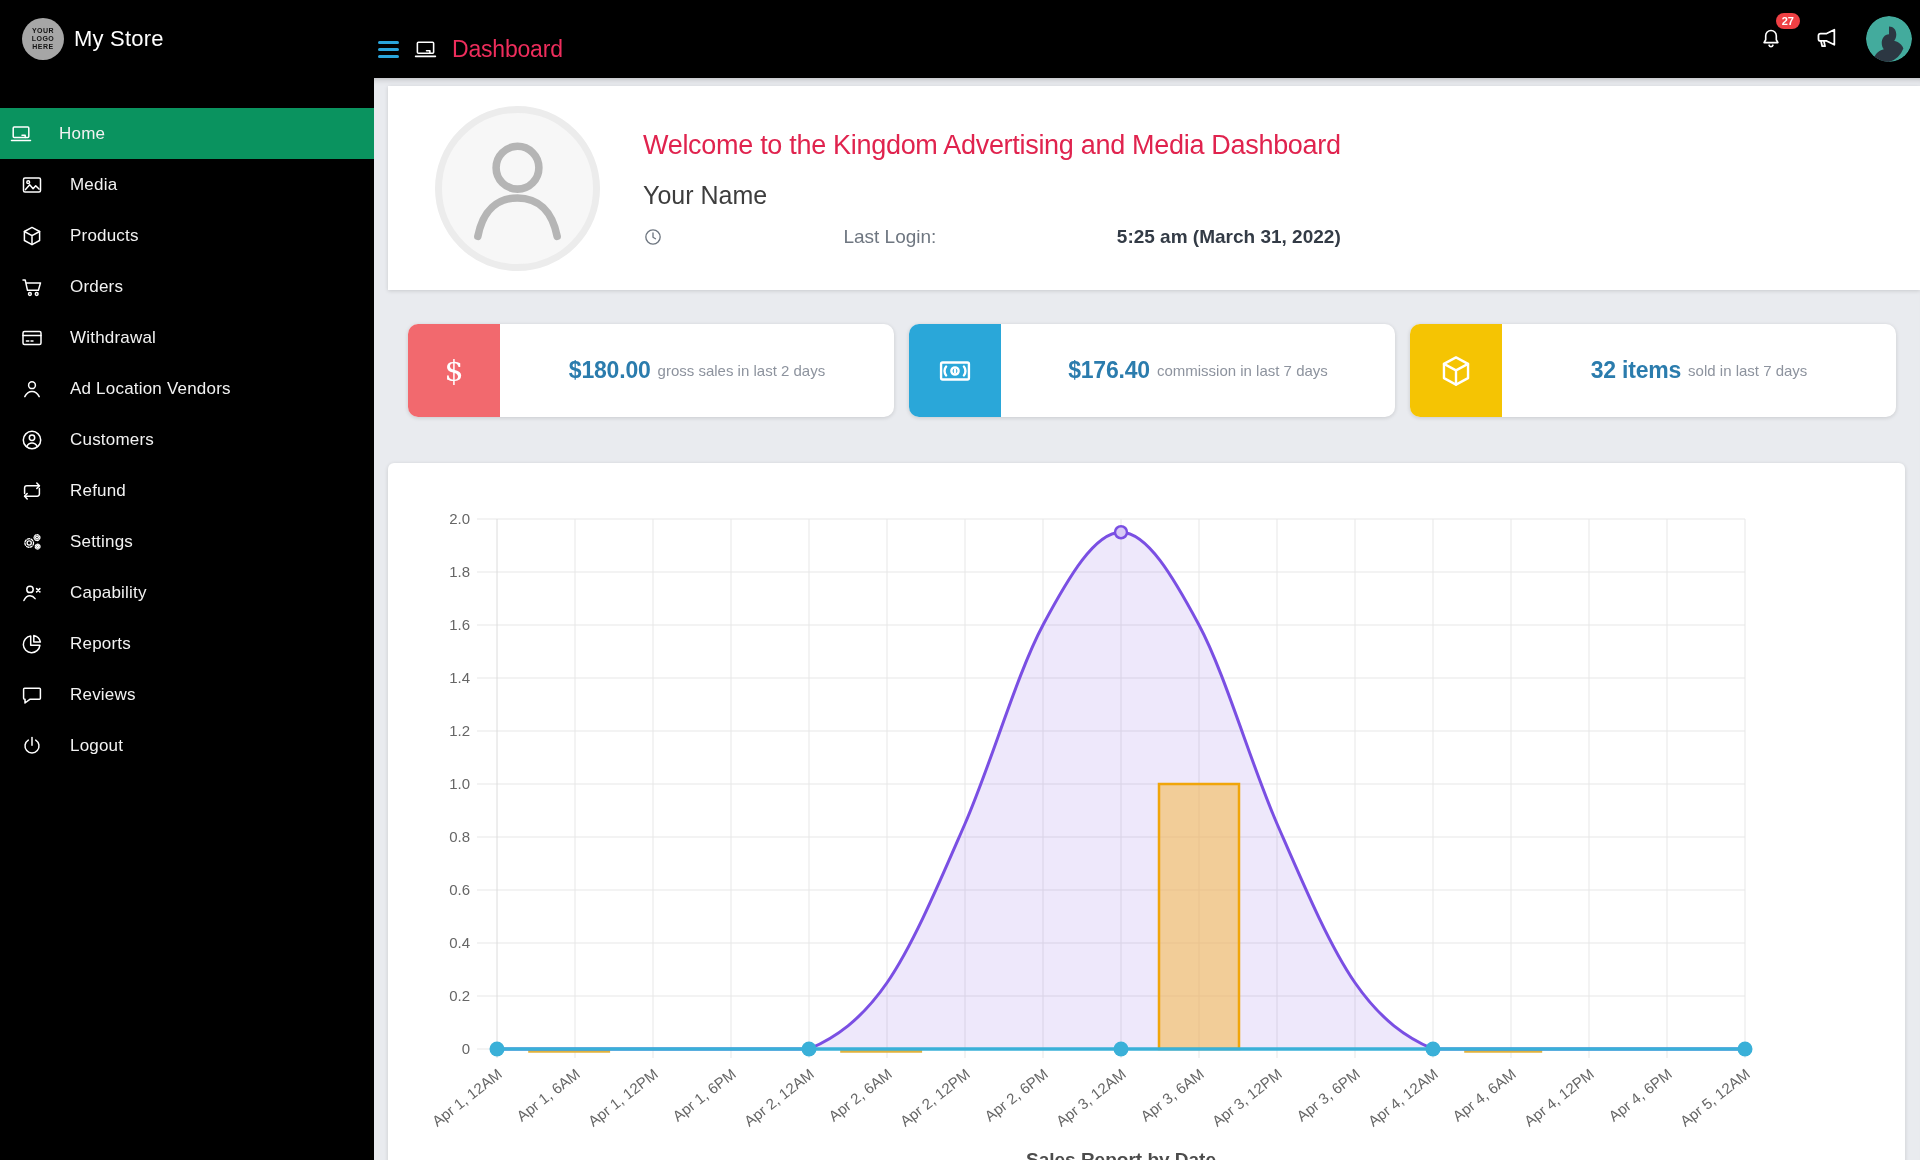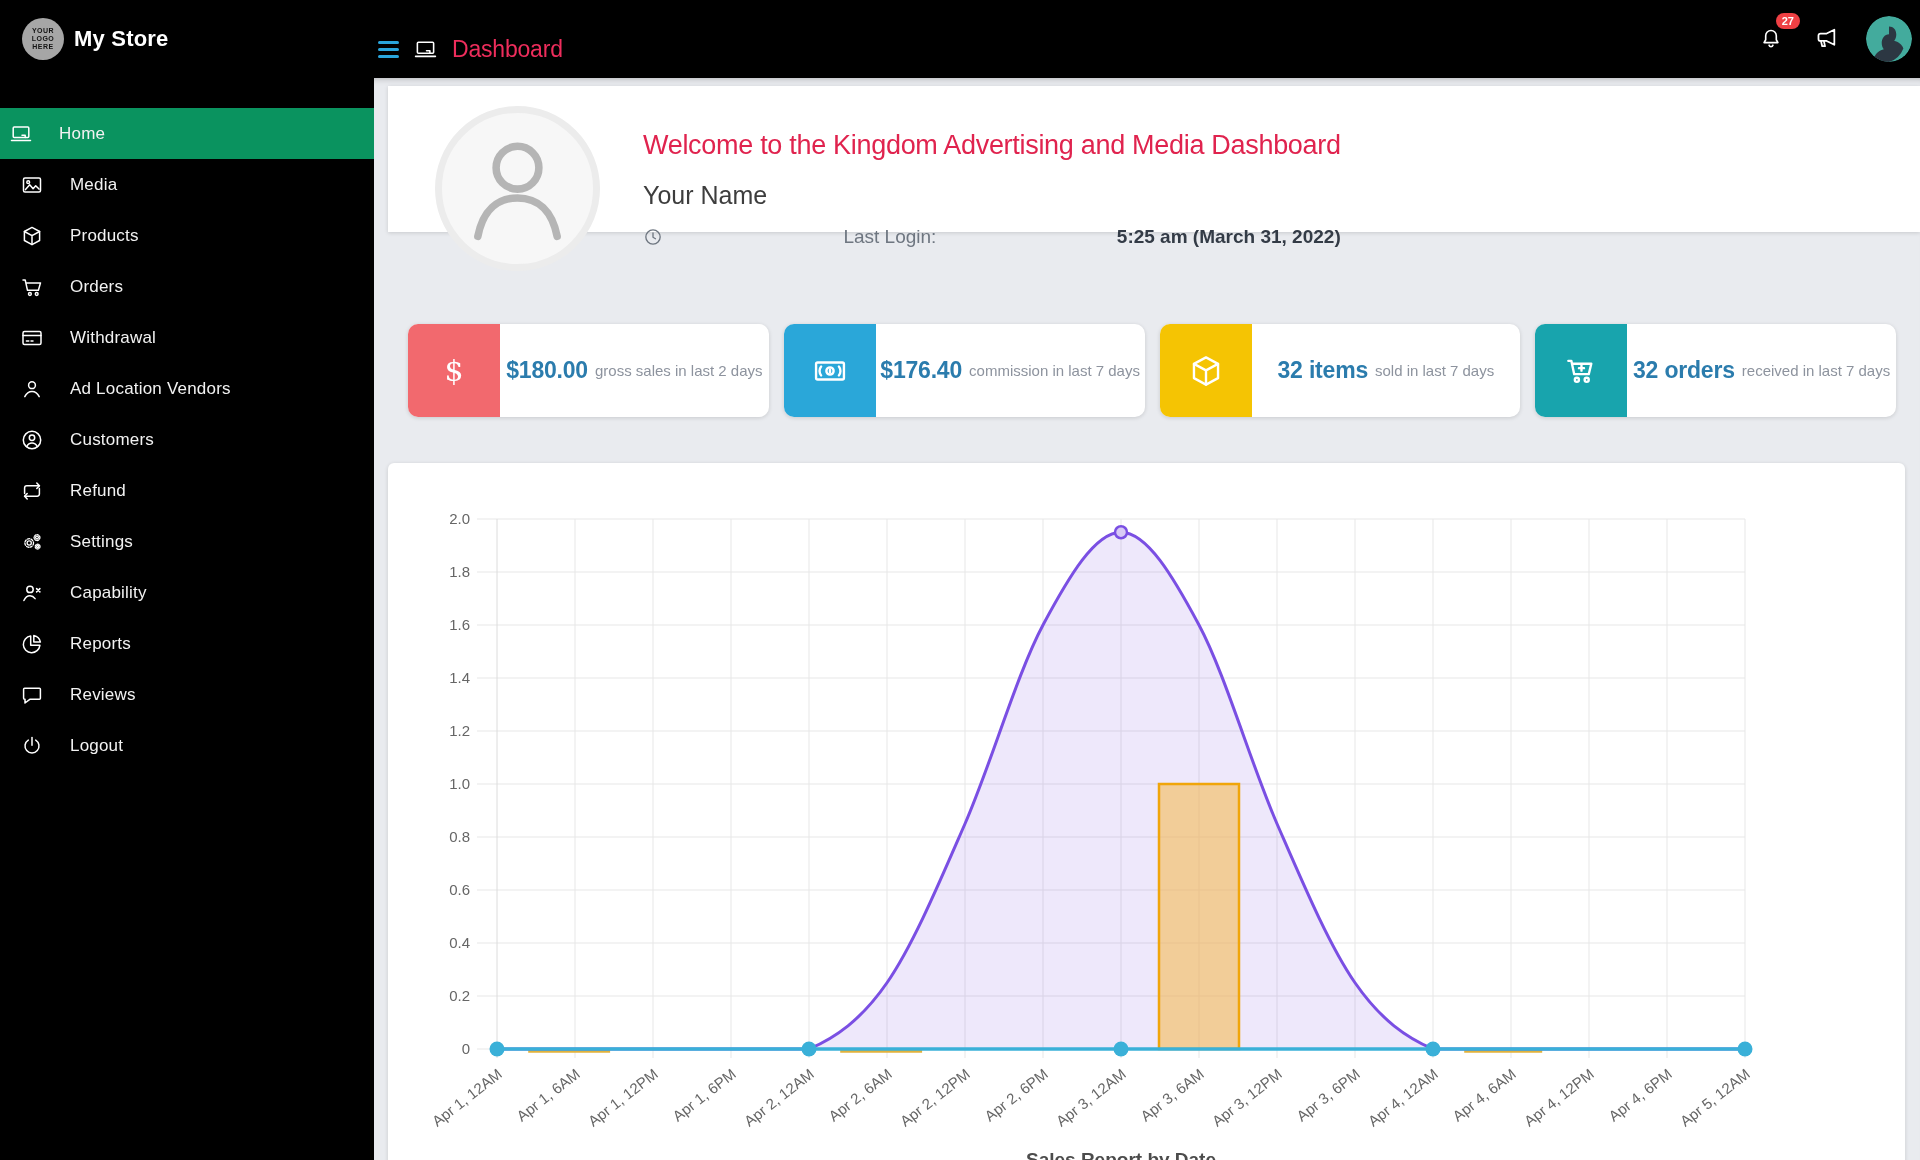--- a/index.html
+++ b/index.html
@@ -5,21 +5,21 @@
   * { margin:0; padding:0; box-sizing:border-box; }
   html,body { width:1920px; height:1160px; overflow:hidden; }
   body { position:relative; background:#e9ebef; font-family:"Liberation Sans",sans-serif; }
 
   
   .topbar { position:absolute; left:0; top:0; width:1920px; height:78px; background:#000; z-index:10; }
   .logo-circle { position:absolute; left:22px; top:18px; width:42px; height:42px; border-radius:50%;
                  background:#a6a6a6; display:flex; flex-direction:column; align-items:center; justify-content:center; cursor:pointer; }
   .logo-line { font-size:7px; font-weight:bold; color:#141414; line-height:8px; letter-spacing:.5px; }
   .store-name { position:absolute; left:74px; top:0; height:78px; display:flex; align-items:center;
-                color:#fff; font-size:22px; font-weight:bold; letter-spacing:.2px; }
+                color:#fff; font-size:22px; font-weight:normal; letter-spacing:.2px; }
   .topnav { position:absolute; left:378px; top:0; height:98px; display:flex; align-items:center; gap:14px; }
   .hamburger { width:21px; height:17px; display:flex; flex-direction:column; justify-content:space-between; cursor:pointer; }
   .hamburger span { display:block; height:3px; border-radius:2px; background:#2aa5dc; }
   .topnav .nav-ic { width:25px; height:25px; color:#fff; }
   .navlabel { color:#ee2d5c; font-size:23px; font-weight:500; text-decoration:none; letter-spacing:-.2px; cursor:pointer; }
   .topright { position:absolute; right:8px; top:0; height:78px; display:flex; align-items:center; gap:27px; }
   .bellwrap { position:relative; width:26px; height:26px; color:#fff; cursor:pointer;text-decoration:underline; }
   .badge { position:absolute; top:-13px; right:-16px; background:#ef4044; color:#fff; font-size:11px; font-weight:bold;
            border-radius:10px; padding:2px 6px; line-height:12px; }
   .mega { width:28px; height:28px; color:#fff; cursor:pointer; }
@@ -30,21 +30,21 @@
   .side-item { height:51px; display:flex; align-items:center; padding-left:20px; color:#f2f2f2; cursor:pointer; }
   .side-item.active { background:#0a935f;padding-left:9px; }
   .s-ic { width:24px; height:24px; flex:0 0 24px; color:#fff; }
   .s-label { margin-left:26px; font-size:17px; letter-spacing:.2px; }
 
   
   .content { position:absolute; left:374px; top:78px; right:0; bottom:0;
              box-shadow: inset 0 7px 7px -7px rgba(0,0,0,.3); }
   .card { background:#fff; box-shadow:0 1px 4px rgba(0,0,0,.14); }
 
-  .welcome-card { position:absolute; left:14px; top:8px; right:0; height:146px; }
+  .welcome-card { position:absolute; left:14px; top:8px; right:0; height:204px; }
   .avatar-ph { position:absolute; left:47px; top:20px; width:165px; height:165px; border-radius:50%;
                background:#f7f7f7; border:7px solid #ececec; display:flex; align-items:center; justify-content:center; }
   .avatar-ph svg { width:92px; height:92px; color:#b5b5b5; }
   .w-texts { position:absolute; left:255px; top:44px; }
   .w-title { color:#e0234e; font-size:27px; font-weight:500; letter-spacing:-.3px; }
   .w-name { margin-top:20px; color:#3d3d3d; font-size:25px; font-weight:500; }
   .w-login { margin-top:16px; display:flex; align-items:center; gap:9px; font-size:19px;justify-content:space-between; }
   .w-login .clk { width:20px; height:20px; color:#6e7680; }
   .w-login-label { color:#6e7680; }
   .w-login-value { color:#333b46; font-weight:bold; }
@@ -304,36 +304,20 @@
           <span class="si">
             <svg viewBox="0 0 24 24" fill="none" stroke="currentColor" stroke-width="1.5" stroke-linecap="round" stroke-linejoin="round" style="width:100%;height:100%;display:block">
               <path d="M12 3.4l7.6 4.1v9L12 20.6l-7.6-4.1v-9z"></path>
               <path d="M12 11.6l7.6-4.1M12 11.6L4.4 7.5M12 11.6v9"></path>
             </svg>
           </span>
         </div>
         <div class="stat-body">
           <div class="stat-value">32 items</div>
           <div class="stat-label">sold in last 7 days</div>
-        </div>
-      </div>
-      <div class="stat-card card">
-        <div class="stat-iconbox" style="background:#18a4ad">
-          <span class="si">
-            <svg viewBox="0 0 24 24" fill="none" stroke="currentColor" stroke-width="1.5" stroke-linecap="round" stroke-linejoin="round" style="width:100%;height:100%;display:block">
-              <path d="M4 5.6h1.9L7.7 14h9.2l1.6-6.6H6.6"></path>
-              <circle cx="9.4" cy="17.6" r="1.3"></circle>
-              <circle cx="15.6" cy="17.6" r="1.3"></circle>
-              <path d="M12.3 8.6v3.2M10.7 10.2h3.2"></path>
-            </svg>
-          </span>
-        </div>
-        <div class="stat-body">
-          <div class="stat-value">32 orders</div>
-          <div class="stat-label">received in last 7 days</div>
         </div>
       </div>
     </section>
 
   <section class="chart-card card">
     <svg id="sales-chart" width="1517" height="710" viewBox="0 0 1517 710">
         <line x1="89" y1="56" x2="1357" y2="56" stroke="#e7e7e7" stroke-width="1"></line>
         <text x="82" y="61" text-anchor="end" fill="#666" font-size="15" font-family="Liberation Sans,sans-serif">2.0</text>
         <line x1="89" y1="109" x2="1357" y2="109" stroke="#e7e7e7" stroke-width="1"></line>
         <text x="82" y="114" text-anchor="end" fill="#666" font-size="15" font-family="Liberation Sans,sans-serif">1.8</text>

